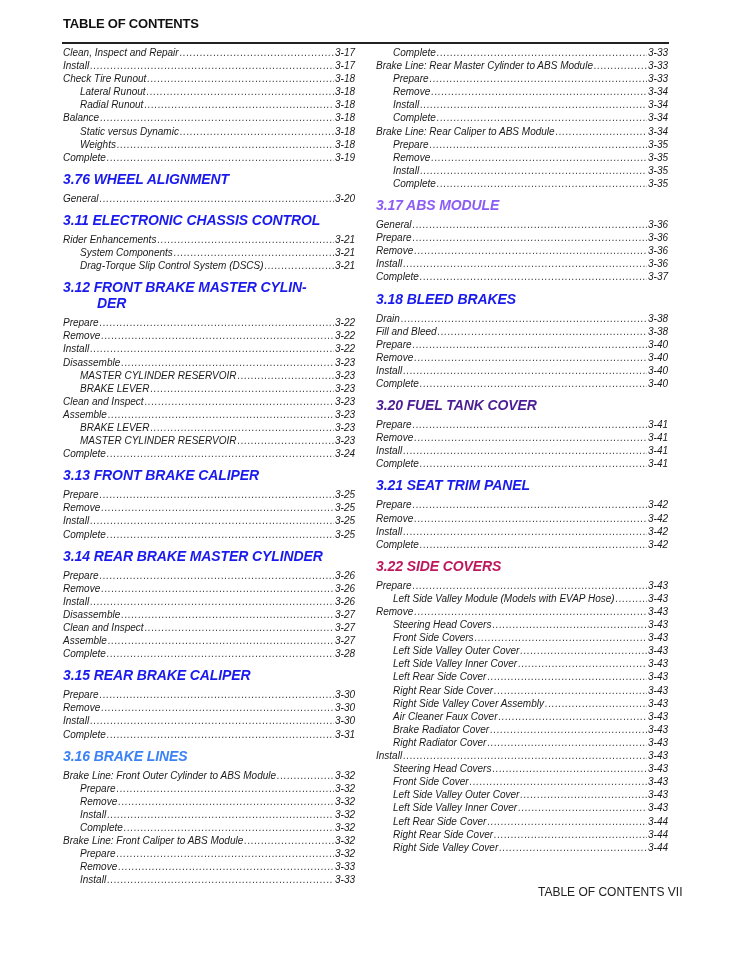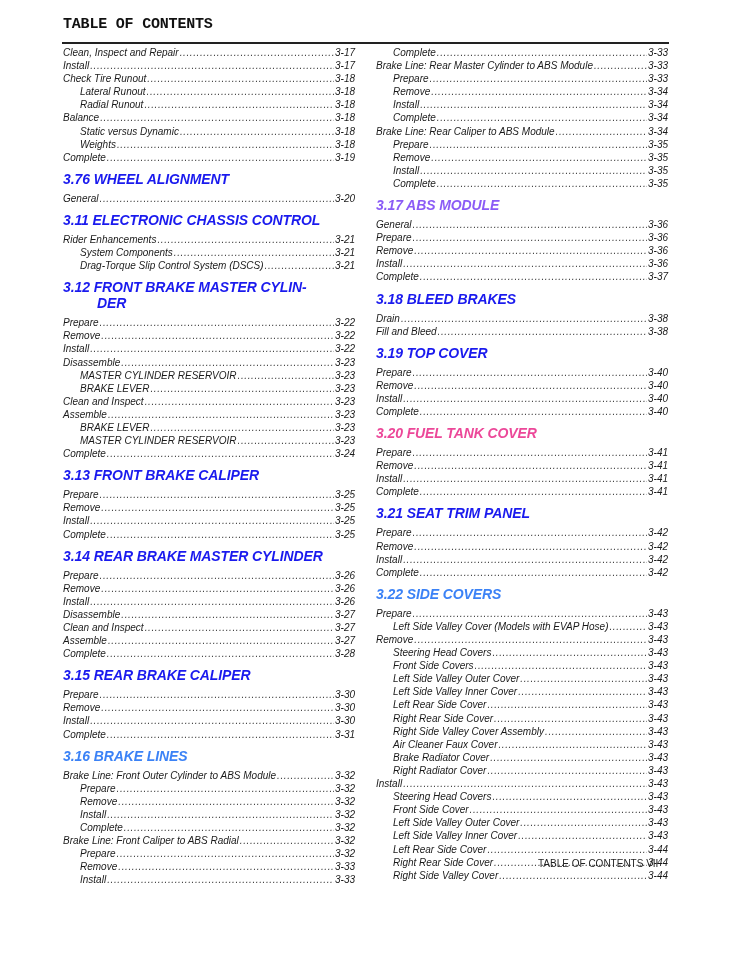--- a/index.html
+++ b/index.html
@@ -1,32 +1,32 @@
 <!DOCTYPE html>
 <html><head>
 <meta charset="utf-8">
 <style>
   html, body { margin: 0; padding: 0; background: #ffffff; }
   body { width: 736px; height: 957px; position: relative; overflow: hidden;
          font-family: "Liberation Sans", sans-serif; color: #1a1a1a; }
-  .page-title { position: absolute; left: 63px; top: 16px; font-size: 15px; font-weight: bold;
-                letter-spacing: -0.2px; color: #111; margin: 0; font-family: Liberation Mono, monospace; }
+  .page-title { position: absolute; left: 63px; top: 16px; font-size: 13px; font-weight: bold;
+                letter-spacing: -0.2px; color: #111; margin: 0; }
   .title-rule { position: absolute; left: 62px; top: 42px; width: 607px; height: 2px; background: #222; }
   .col { position: absolute; top: 46px; width: 292px; font-style: italic; }
   .col-left { left: 63px; }
   .col-right { left: 376px; }
   .entry { display: flex; align-items: baseline; font-size: 10px; line-height: 13.1px; height: 13.1px; white-space: nowrap; }
   .entry.l1 { padding-left: 17px; }
   .entry .label { flex: 0 0 auto; }
   .entry .dots { flex: 1 1 auto; overflow: hidden; margin: 0 1px; }
   .entry .dots::after { content: "........................................................................................................................................................................"; letter-spacing: 0.6px; color: #333; }
   .entry .page { flex: 0 0 auto; }
   .section-heading { color: #1a1aee; font-weight: bold; font-size: 14px; line-height: 16px; margin: 7px 0 5px 0; letter-spacing: -0.1px; }
   .section-heading .cont { display: block; padding-left: 34px; }
-  .footer { position: absolute; left: 538px; top: 858px; font-size: 10px; color: #222; }
+  .footer { position: absolute; left: 538px; top: 885px; font-size: 12px; color: #222; }
 </style>
 </head>
 <body>
 
 <h1 class="page-title">TABLE OF CONTENTS</h1>
 <div class="title-rule"></div>
 
 <div class="col col-left">
     <div class="entry">
       <span class="label">Clean, Inspect and Repair</span>
@@ -249,21 +249,21 @@
       <span class="label">Install</span>
       <span class="dots"></span>
       <span class="page">3-32</span>
     </div>
     <div class="entry l1">
       <span class="label">Complete</span>
       <span class="dots"></span>
       <span class="page">3-32</span>
     </div>
     <div class="entry">
-      <span class="label">Brake Line:  Front Caliper to ABS Radial</span>
+      <span class="label">Brake Line:  Front Caliper to ABS Module</span>
       <span class="dots"></span>
       <span class="page">3-32</span>
     </div>
     <div class="entry l1">
       <span class="label">Prepare</span>
       <span class="dots"></span>
       <span class="page">3-32</span>
     </div>
     <div class="entry l1">
       <span class="label">Remove</span>
@@ -362,42 +362,41 @@
     <div class="entry">
       <span class="label">Drain</span>
       <span class="dots"></span>
       <span class="page">3-38</span>
     </div>
     <div class="entry">
       <span class="label">Fill and Bleed</span>
       <span class="dots"></span>
       <span class="page">3-38</span>
     </div>
-    <div class="section-heading" style="color: rgb(26, 26, 238);"><span>3.19 TOP COVER</span></div>
     <div class="entry">
       <span class="label">Prepare</span>
       <span class="dots"></span>
       <span class="page">3-40</span>
     </div>
     <div class="entry">
       <span class="label">Remove</span>
       <span class="dots"></span>
       <span class="page">3-40</span>
     </div>
     <div class="entry">
       <span class="label">Install</span>
       <span class="dots"></span>
       <span class="page">3-40</span>
     </div>
     <div class="entry">
       <span class="label">Complete</span>
       <span class="dots"></span>
       <span class="page">3-40</span>
     </div>
-    <div class="section-heading" style="color: #ec4899;"><span>3.20 FUEL TANK COVER</span></div>
+    <div class="section-heading" style="color: #4c1d95;"><span>3.20 FUEL TANK COVER</span></div>
     <div class="entry">
       <span class="label">Prepare</span>
       <span class="dots"></span>
       <span class="page">3-41</span>
     </div>
     <div class="entry">
       <span class="label">Remove</span>
       <span class="dots"></span>
       <span class="page">3-41</span>
     </div>
@@ -425,28 +424,28 @@
     <div class="entry">
       <span class="label">Install</span>
       <span class="dots"></span>
       <span class="page">3-42</span>
     </div>
     <div class="entry">
       <span class="label">Complete</span>
       <span class="dots"></span>
       <span class="page">3-42</span>
     </div>
-    <div class="section-heading" style="color: #3b82f6;"><span>3.22 SIDE COVERS</span></div>
-    <div class="entry">
-      <span class="label">Prepare</span>
-      <span class="dots"></span>
-      <span class="page">3-43</span>
-    </div>
-    <div class="entry l1">
-      <span class="label">Left Side  Valley Cover (Models with EVAP Hose)</span>
+    <div class="section-heading" style="color: #be185d;"><span>3.22 SIDE COVERS</span></div>
+    <div class="entry">
+      <span class="label">Prepare</span>
+      <span class="dots"></span>
+      <span class="page">3-43</span>
+    </div>
+    <div class="entry l1">
+      <span class="label">Left Side  Valley Module (Models with EVAP Hose)</span>
       <span class="dots"></span>
       <span class="page">3-43</span>
     </div>
     <div class="entry">
       <span class="label">Remove</span>
       <span class="dots"></span>
       <span class="page">3-43</span>
     </div>
     <div class="entry l1">
       <span class="label">Steering Head Covers</span>

